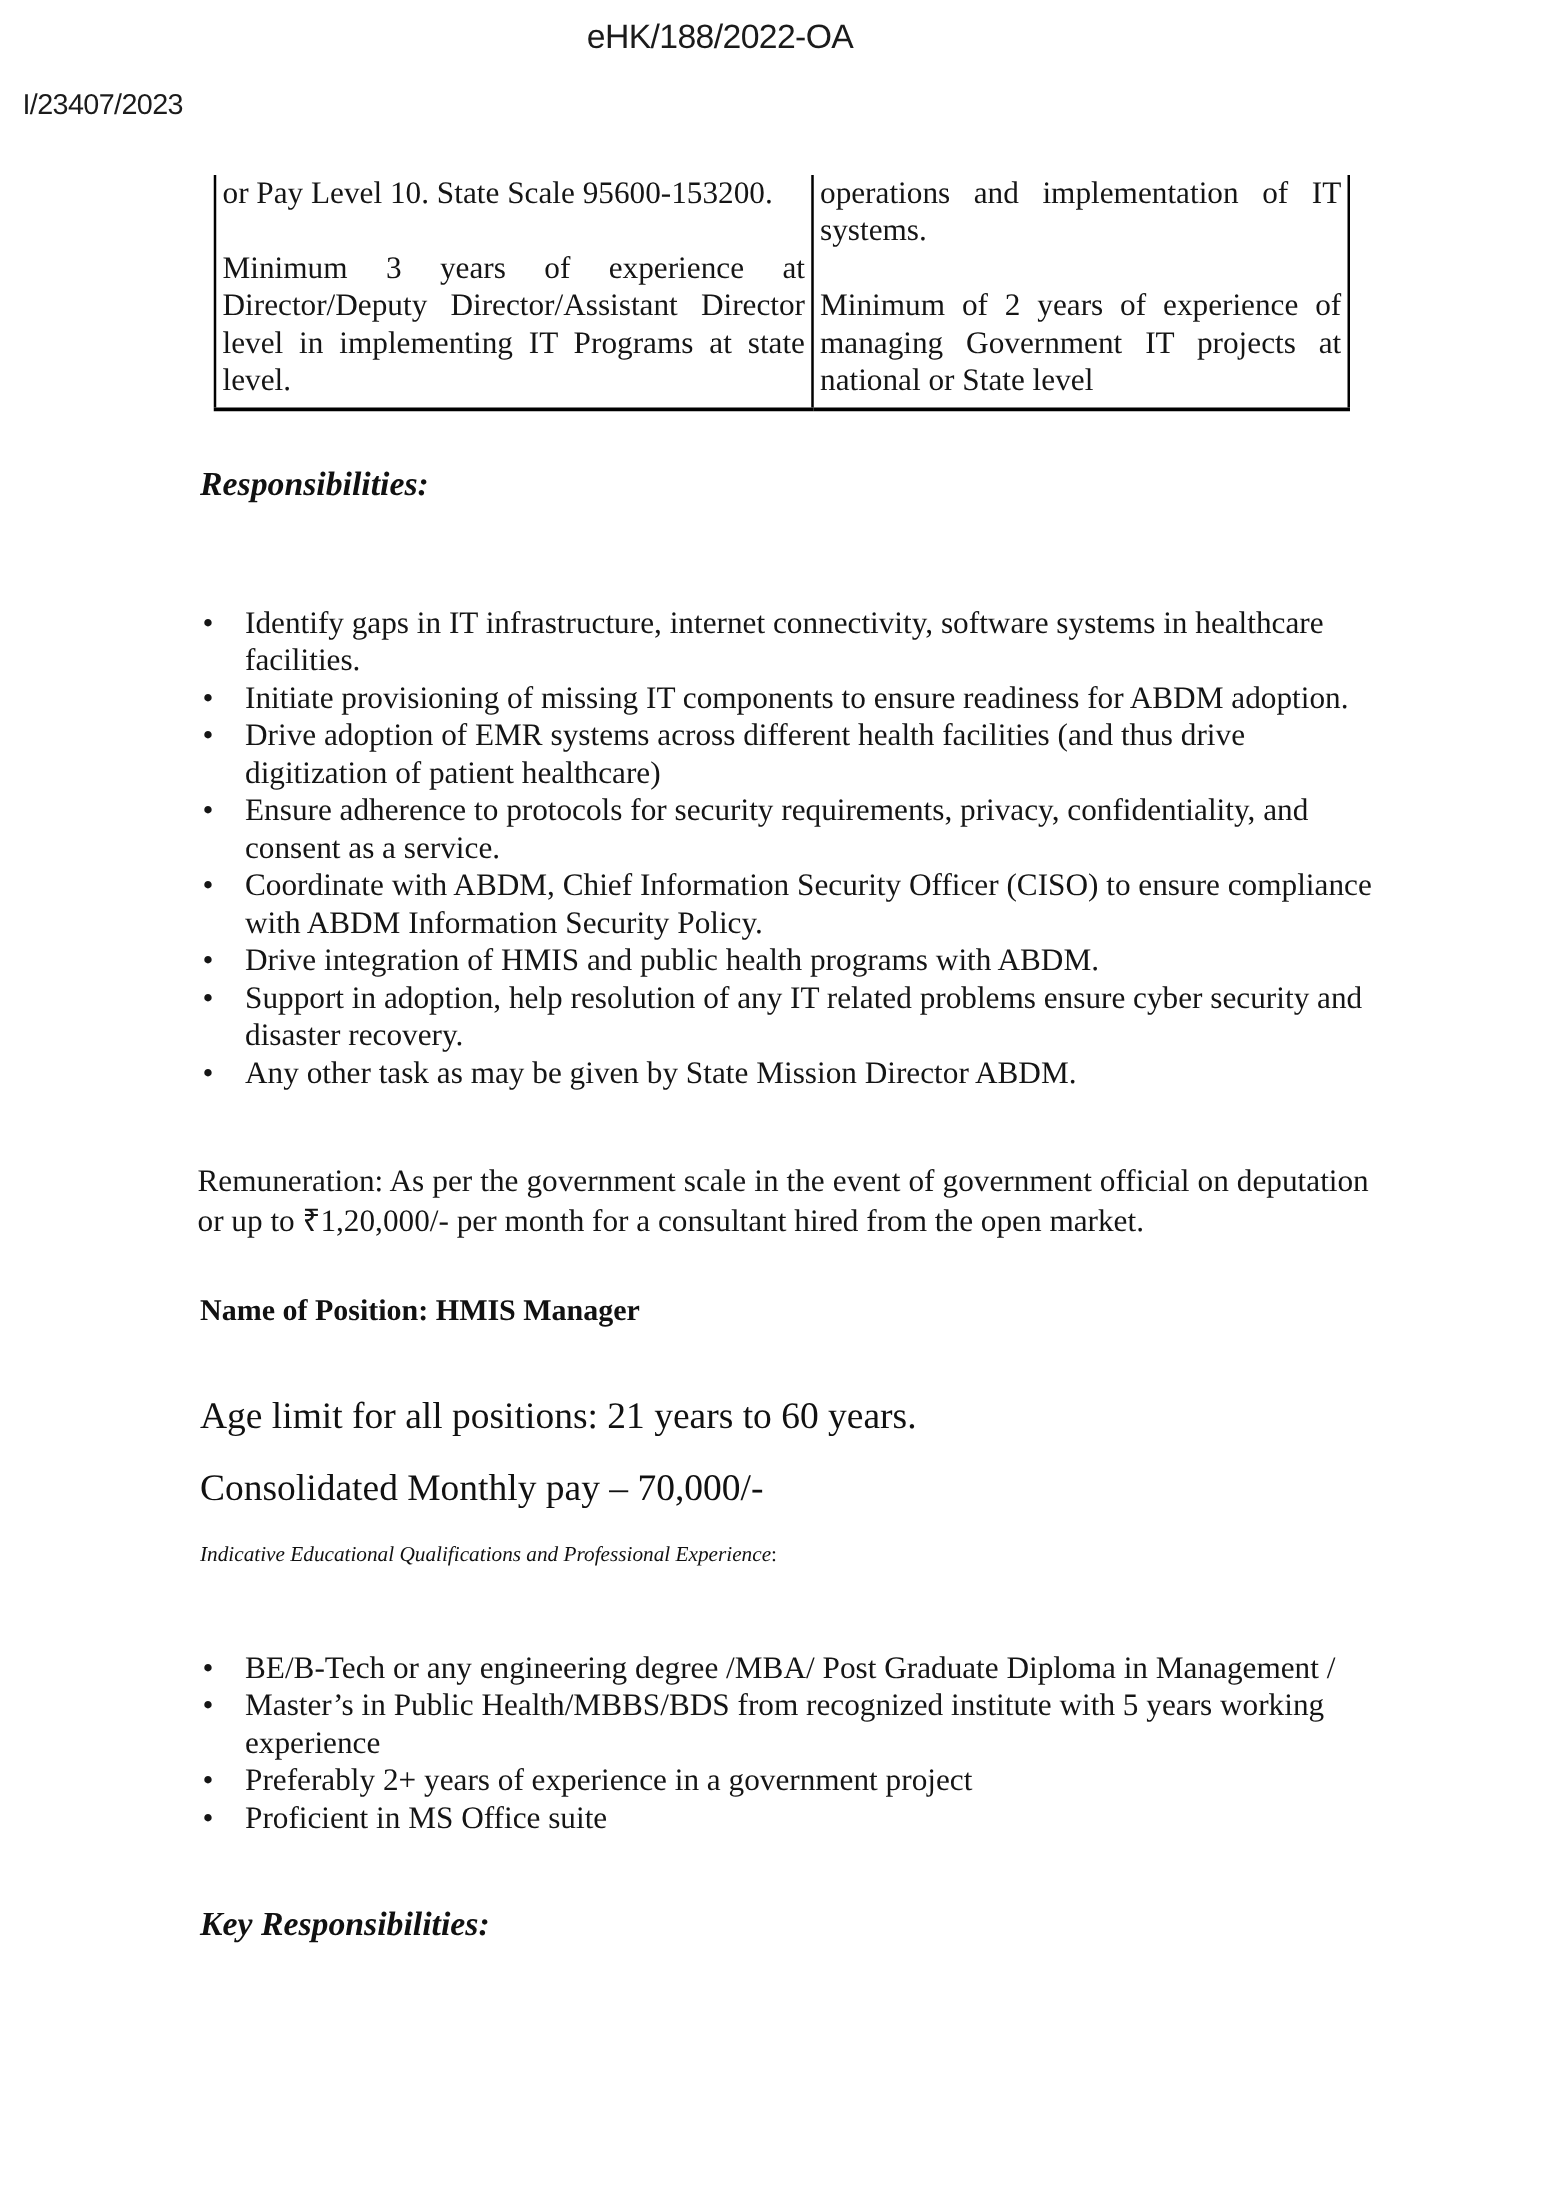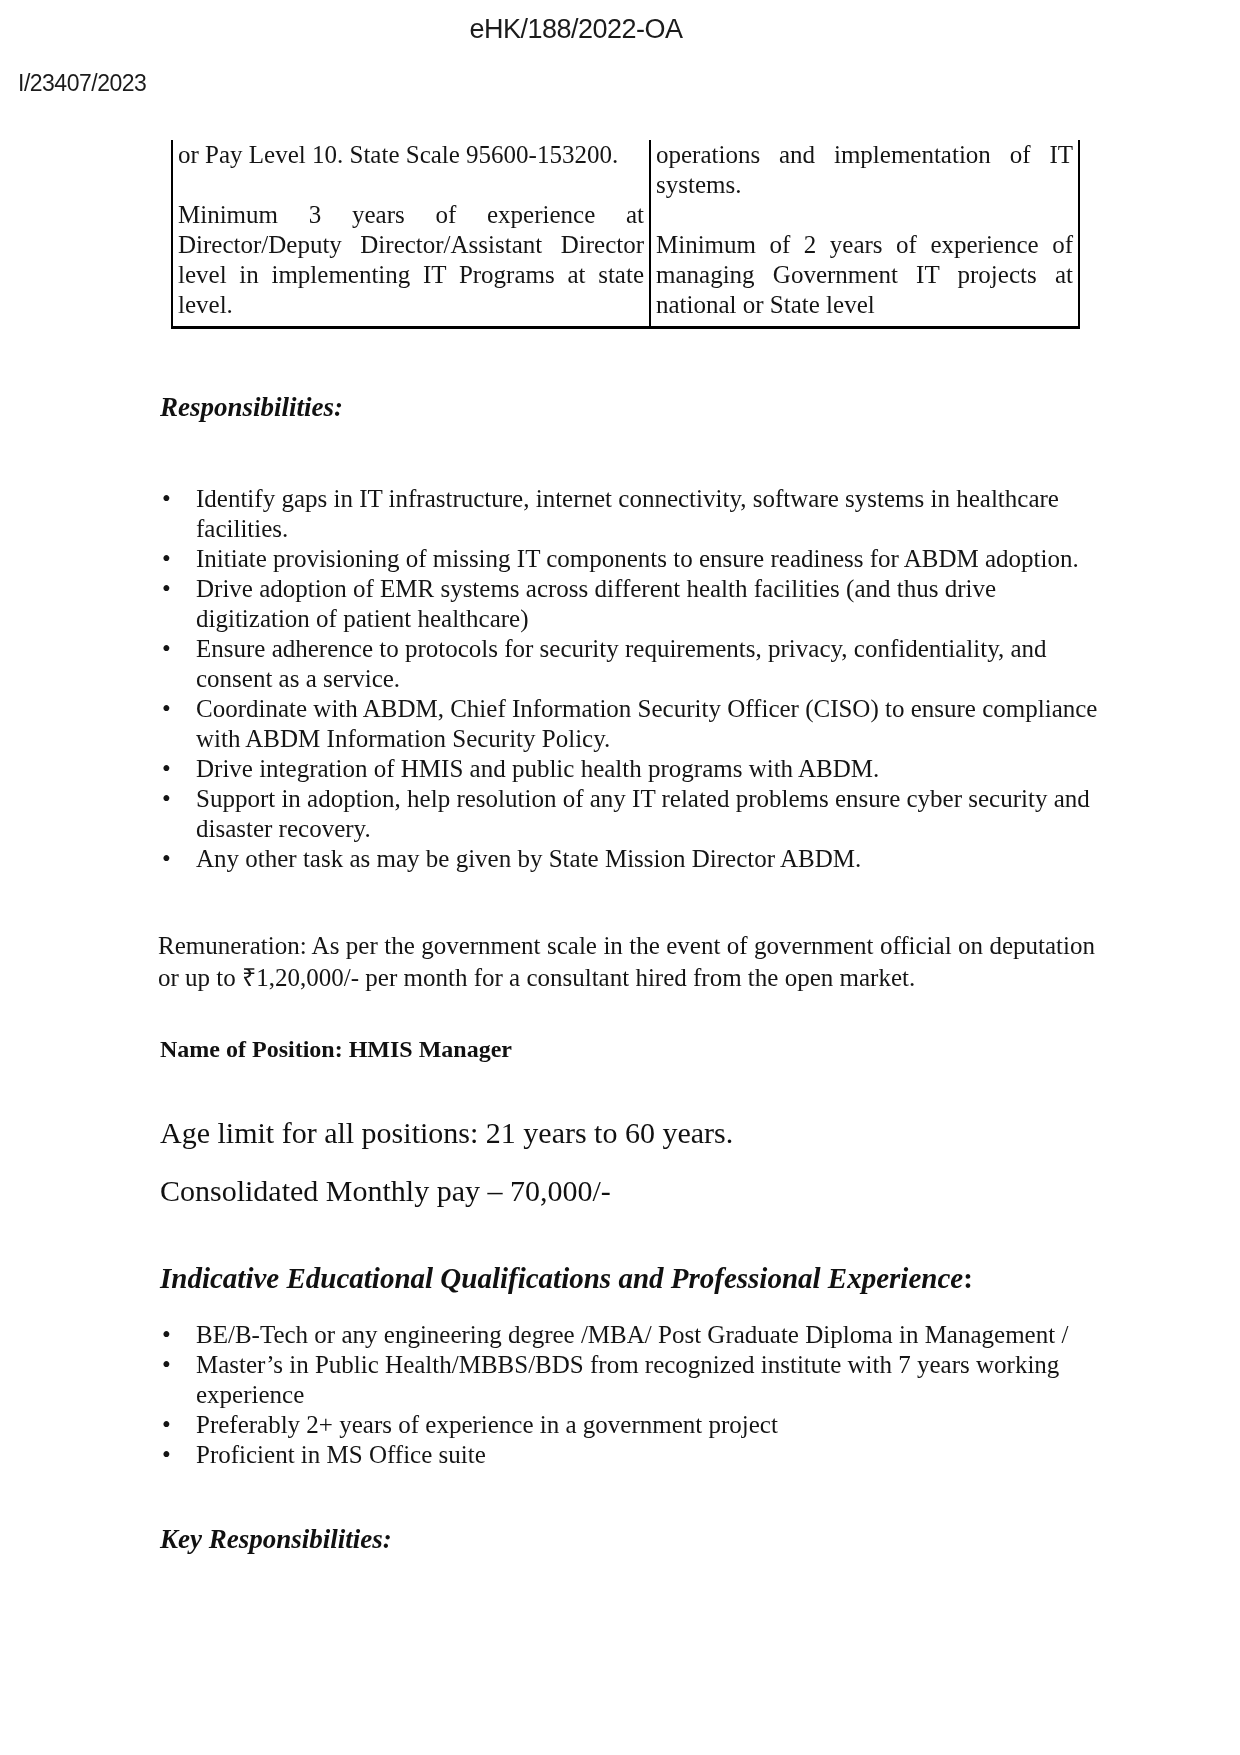--- a/index.html
+++ b/index.html
@@ -55,45 +55,44 @@
 
   
   .h-italic {
     position: absolute;
     left: 160px;
     font-weight: bold;
     font-style: italic;
     font-size: 27px;
     color: #111;
   }
-  .h-resp  { top: 392px; text-align: right; }
+  .h-resp  { top: 372px; text-align: right; }
   .h-key   { top: 1524px; }
   .h-position {
     position: absolute;
     top: 1036px; left: 160px;
     font-weight: bold;
     font-size: 24px;
     color: #111;
   }
   .h-bold {
     position: absolute;
     left: 160px;
     font-weight: normal;
     font-size: 30px;
     color: #111;
   }
   .h-age { top: 1116px; }
   .h-pay { top: 1174px; }
   .h-indicative {
     position: absolute;
     top: 1234px; left: 160px;
-    font-weight: bold;
-    font-size: 29px;
+    font-weight: normal;
+    font-size: 17px;
     color: #111;
-    margin-top: 28px;
   }
   .h-indicative .it { font-style: italic; }
 
   
   .doc-list {
     position: absolute;
     left: 160px;
     width: 945px;
     list-style: none;
   }
@@ -165,20 +164,20 @@
   <p class="remuneration">Remuneration: As per the government scale in the event of government official on deputation or up to ₹1,20,000/- per month for a consultant hired from the open market.</p>
 
   <div class="h-position">Name of Position: HMIS Manager</div>
   <div class="h-bold h-age">Age limit for all positions: 21 years to 60 years.</div>
   <div class="h-bold h-pay">Consolidated Monthly pay – 70,000/-</div>
 
   <div class="h-indicative"><span class="it">Indicative Educational Qualifications and Professional Experience</span><span>:</span></div>
 
   <ul class="doc-list list-quals">
     <li>BE/B-Tech or any engineering degree /MBA/ Post Graduate Diploma in Management /</li>
-    <li>Master’s in Public Health/MBBS/BDS from recognized institute with 7 years working experience</li>
+    <li>Master’s in Public Health/MBBS/BDS from recognized institute with 5 years working experience</li>
     <li>Preferably 2+ years of experience in a government project</li>
     <li>Proficient in MS Office suite</li>
   </ul>
 
   <div class="h-italic h-key">Key Responsibilities:</div>
 
 </div>
 
 </body></html>

